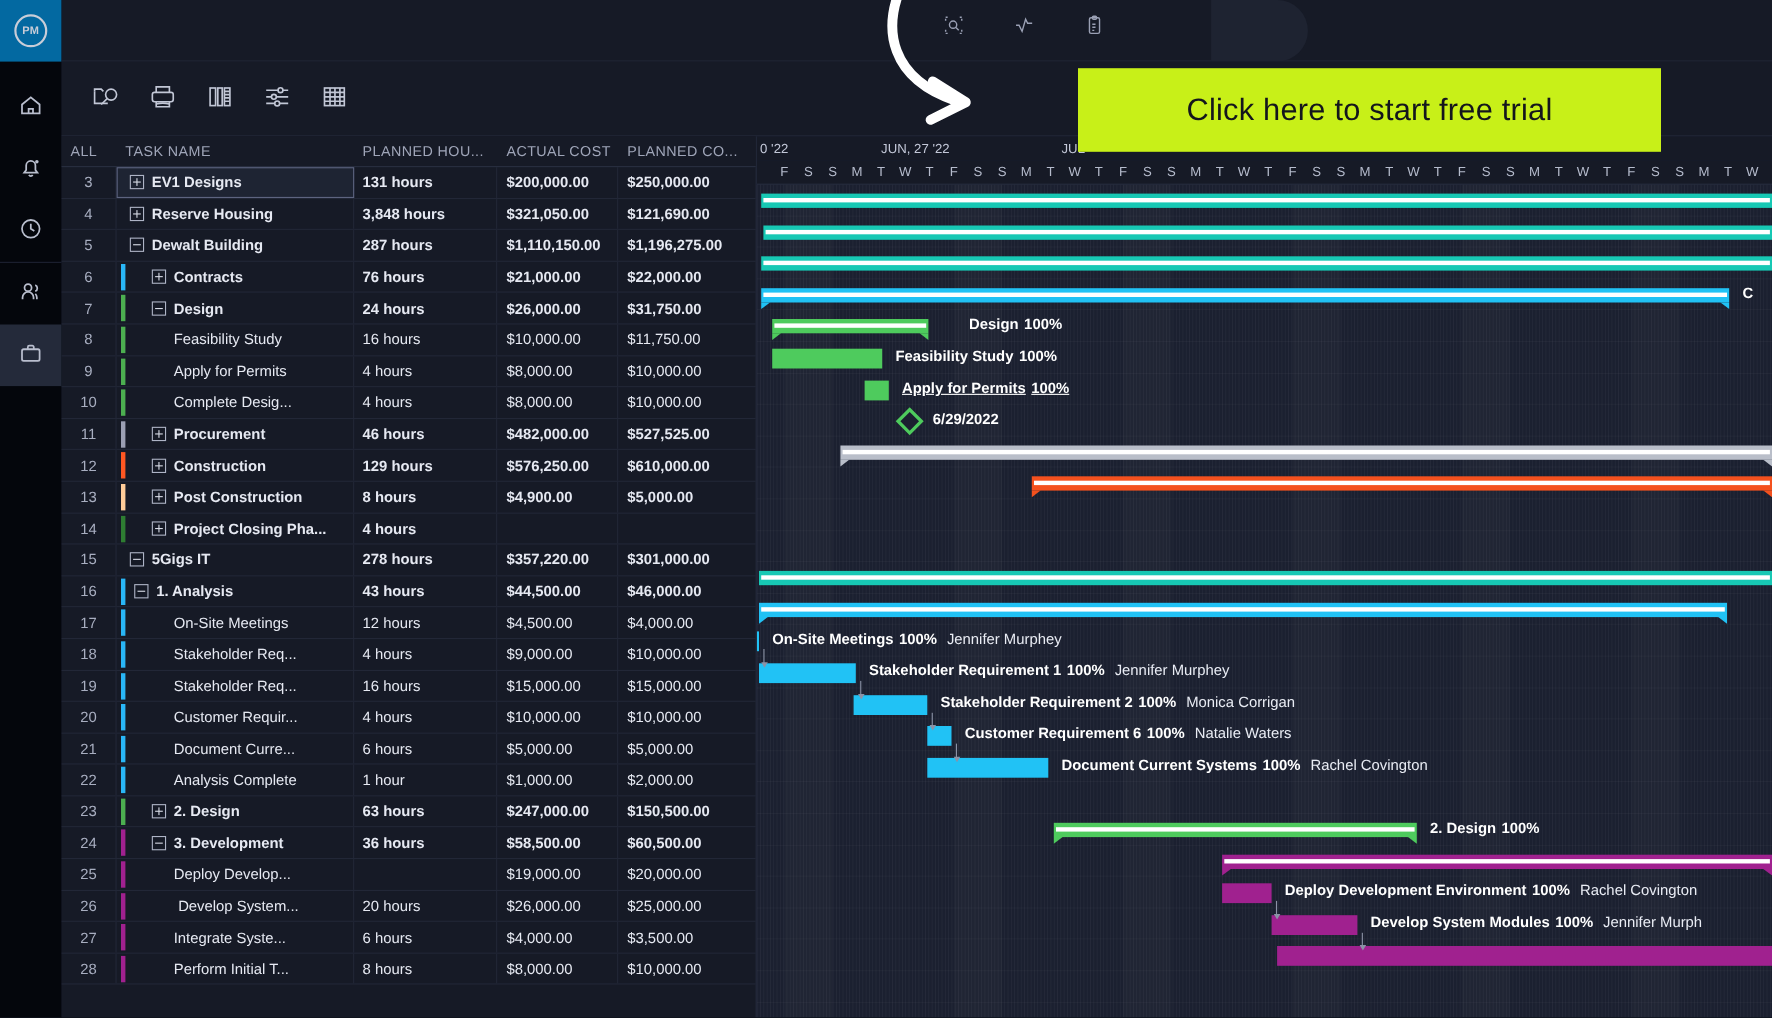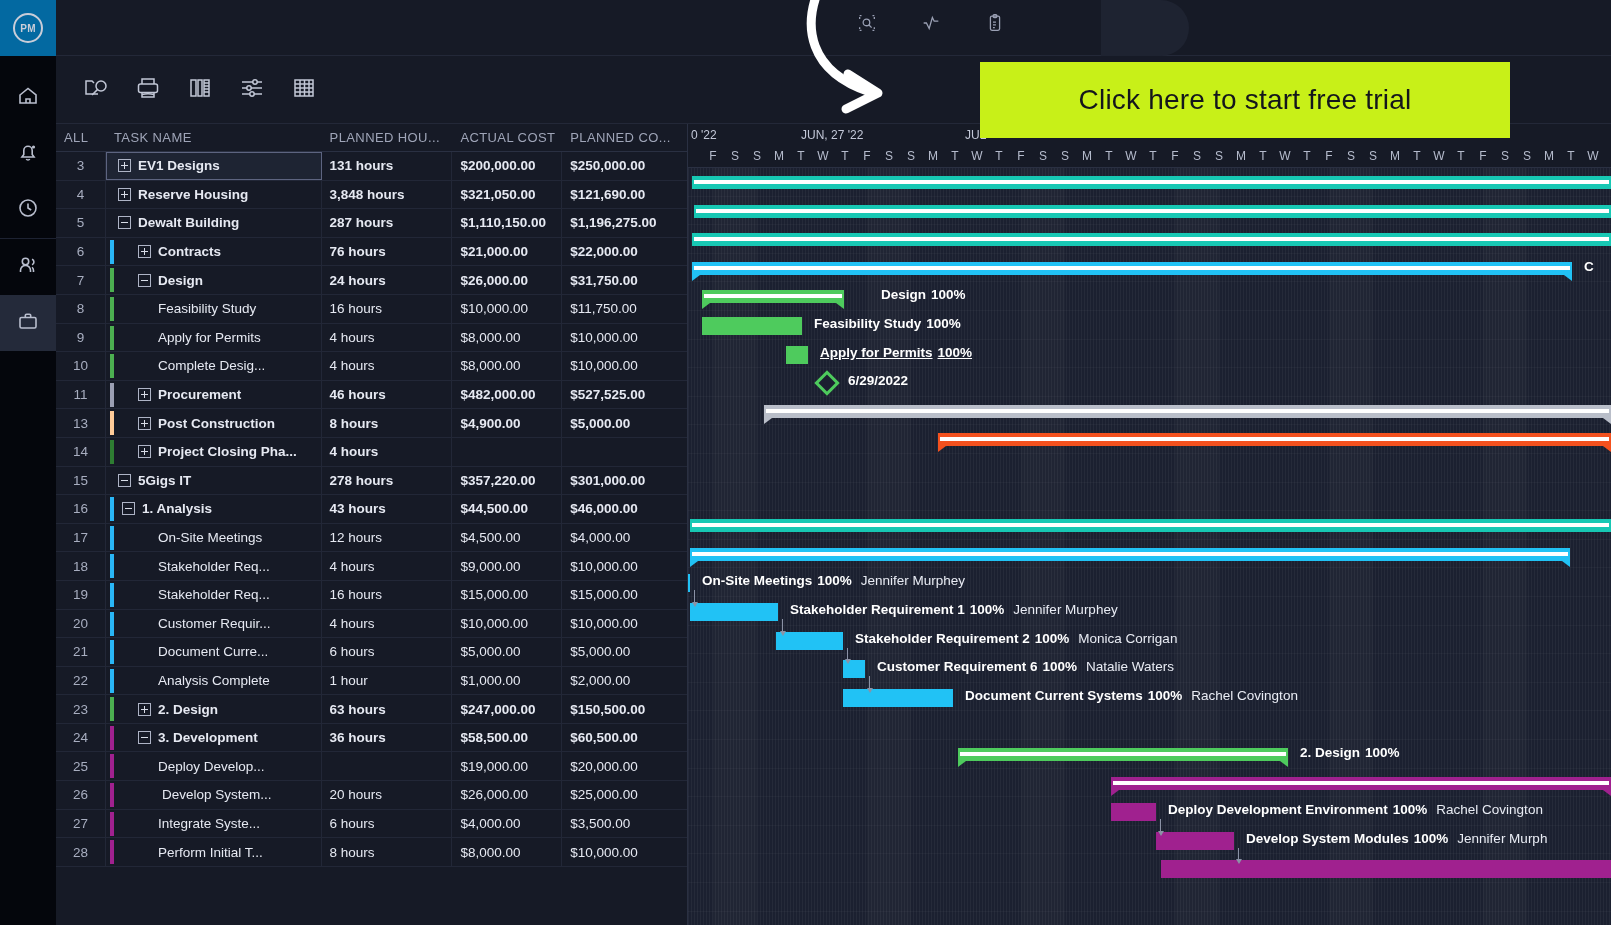--- a/index.html
+++ b/index.html
@@ -400,20 +400,33 @@
           <div class="c-task">
             <span class="colorbar" style="background:#9b9fb3"></span>
             <span class="tname" style="padding-left:24px">
               <span class="tgl plus"></span>
               <span>Procurement</span>
             </span>
           </div>
           <div class="c-ph">46 hours</div>
           <div class="c-ac">$482,000.00</div>
           <div class="c-pc">$527,525.00</div>
+        </div>
+        <div class="row bold">
+          <div class="c-all">12</div>
+          <div class="c-task">
+            <span class="colorbar" style="background:#ff5722"></span>
+            <span class="tname" style="padding-left:24px">
+              <span class="tgl plus"></span>
+              <span>Construction</span>
+            </span>
+          </div>
+          <div class="c-ph">129 hours</div>
+          <div class="c-ac">$576,250.00</div>
+          <div class="c-pc">$610,000.00</div>
         </div>
         <div class="row bold">
           <div class="c-all">13</div>
           <div class="c-task">
             <span class="colorbar" style="background:#ffcc99"></span>
             <span class="tname" style="padding-left:24px">
               <span class="tgl plus"></span>
               <span>Post Construction</span>
             </span>
           </div>

